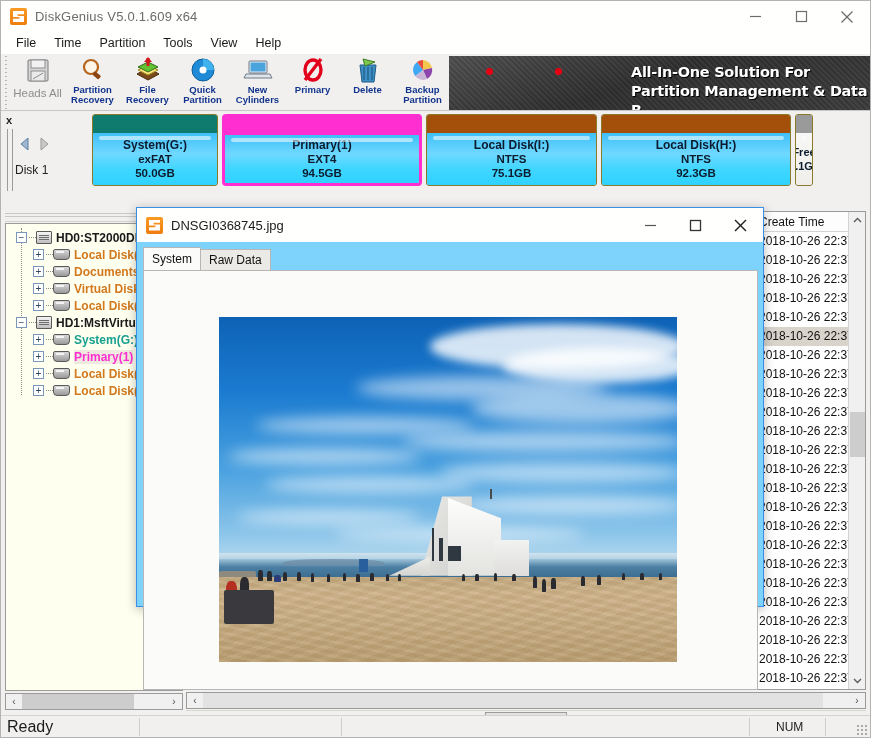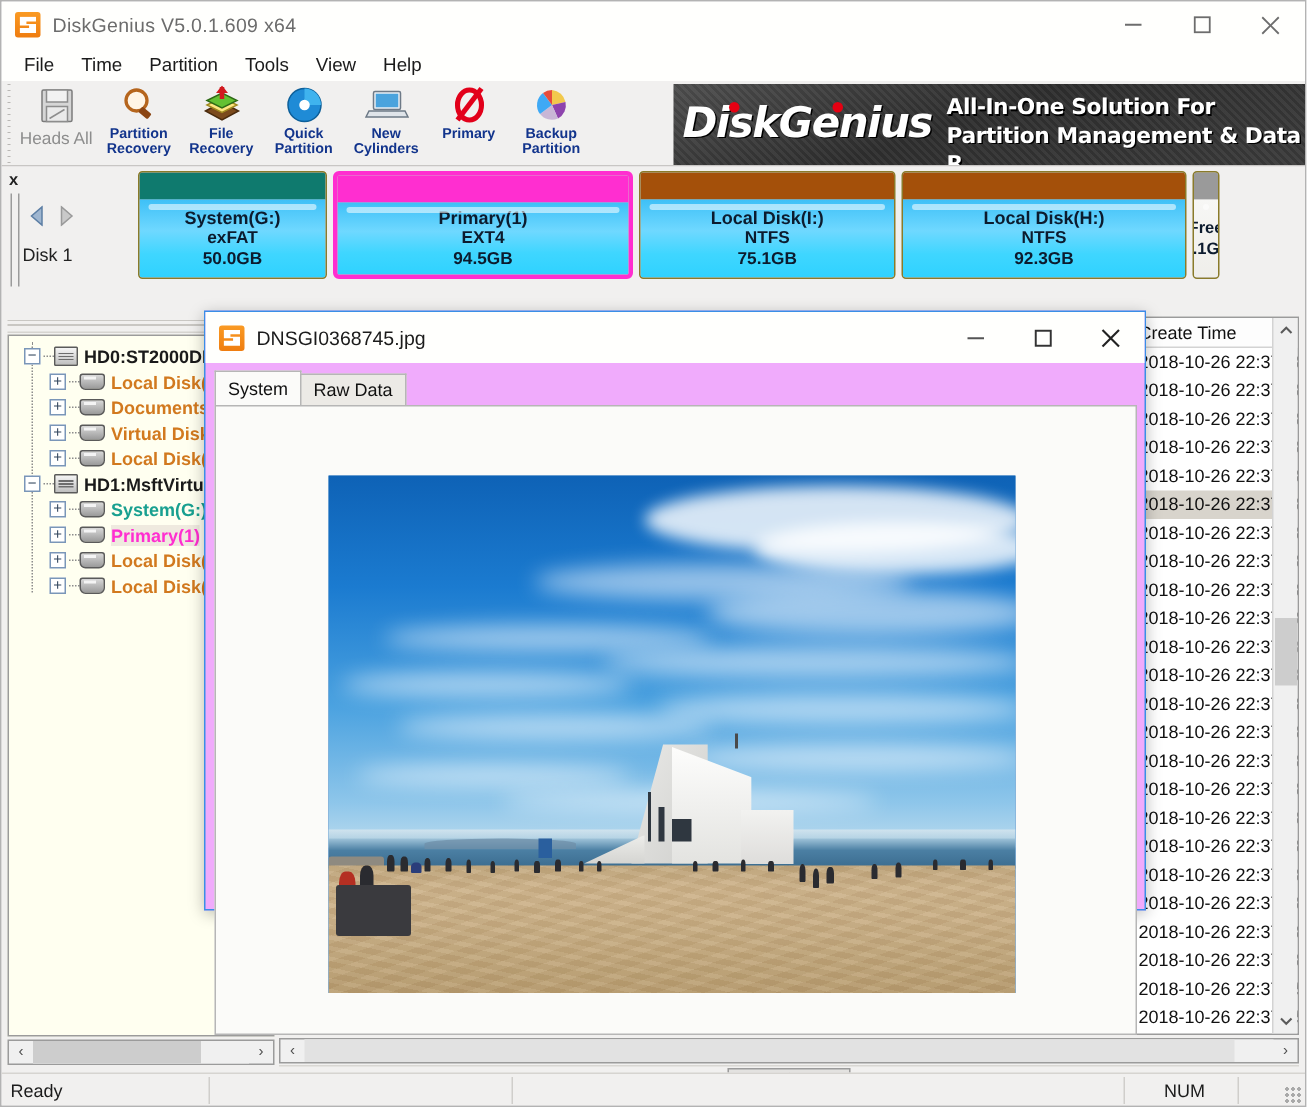--- a/index.html
+++ b/index.html
@@ -286,37 +286,37 @@
     display: flex; align-items: center; justify-content: center;
     font-size: 8px; color: #333;
   }
 
   
   #statusbar {
     position: absolute; left: 0; top: 714px; width: 869px; height: 22px;
     background: #f1f0ef; border-top: 1px solid #d6d4d0;
     display: flex; align-items: center;
   }
-  #status-text { padding-left: 6px; font-size: 12px; color: #1b1b1b; }
+  #status-text { padding-left: 6px; font-size: 16px; color: #1b1b1b; }
   .status-sep { width: 1px; height: 18px; background: #d0cecb; }
   #status-num {
     position: absolute; left: 775px; top: 0; height: 22px; line-height: 22px;
     font-size: 12px; color: #1b1b1b;
   }
   #status-grip {
     position: absolute; right: 2px; bottom: 1px; width: 12px; height: 12px;
     background-image:
       radial-gradient(#a9a9a9 38%, transparent 40%);
     background-size: 4px 4px;
   }
 
   
   #dialog {
     position: absolute; left: 135px; top: 206px; width: 628px; height: 400px;
-    background: #f0abfc;
+    background: #7dd3fc;
     border: 1px solid #3a8ee6;
     box-shadow: 0 2px 10px rgba(0,0,0,.28);
   }
   #dlg-title {
     height: 34px; background: #fffffd; display: flex; align-items: center;
     position: relative;
   }
   #dlg-icon {
     width: 17px; height: 17px; margin-left: 9px; margin-right: 8px;
     background: linear-gradient(#fa9a23, #ef7d10); border-radius: 2px;
@@ -546,38 +546,47 @@
     <div class="tb-btn">
       <div class="tb-ico">
         <svg width="30" height="27" viewBox="0 0 30 27">
           <ellipse cx="15" cy="13" rx="8" ry="10" fill="none" stroke="#e2001a" stroke-width="3.4"></ellipse>
           <line x1="7" y1="23" x2="23" y2="2" stroke="#e2001a" stroke-width="3.4"></line>
         </svg>
       </div>
       <div class="tb-lbl">Primary</div>
     </div>
 
+    <div class="tb-btn">
+      <div class="tb-ico">
+        <svg width="30" height="27" viewBox="0 0 30 27">
+          <polygon points="7,8 23,8 21,25 9,25" fill="#3e8fc4" stroke="#1e5b85"></polygon>
+          <path d="M11 10 L11 23 M15 10 L15 23 M19 10 L19 23" stroke="#1e5b85" stroke-width="1.2"></path>
+          <polygon points="10,2 22,5 12,9" fill="#7ec850" stroke="#3f7a22"></polygon>
+        </svg>
+      </div>
+      <div class="tb-lbl">Delete</div>
+    </div>
 
     <div class="tb-btn">
       <div class="tb-ico">
         <svg width="30" height="27" viewBox="0 0 30 27">
           <path d="M15 13 L15 3 A10 10 0 0 1 24 11 Z" fill="#f2c94c"></path>
           <path d="M15 13 L24 11 A10 10 0 0 1 19 22 Z" fill="#8e44ad"></path>
           <path d="M15 13 L19 22 A10 10 0 0 1 7 19 Z" fill="#c9b6d6"></path>
           <path d="M15 13 L7 19 A10 10 0 0 1 9 5 Z" fill="#3fa9f5"></path>
           <path d="M15 13 L9 5 A10 10 0 0 1 15 3 Z" fill="#e74c3c"></path>
         </svg>
       </div>
       <div class="tb-lbl">Backup
 Partition</div>
     </div>
   </div>
 
   <div id="banner">
-    <div id="banner-logo">DiskGenius</div>
     <div class="dot-i" style="left:37px; top:12px;"></div>
     <div class="dot-i" style="left:106px; top:12px;"></div>
     <div id="banner-tag">
       <div>All-In-One Solution For</div>
       <div>Partition Management &amp; Data R</div>
     </div>
   </div>
 
   <div id="diskmap">
     <div id="dm-close">x</div>

